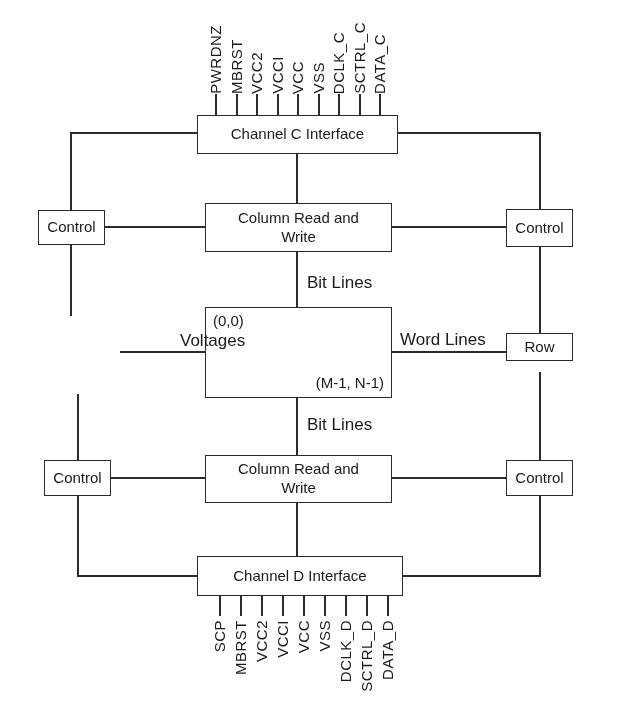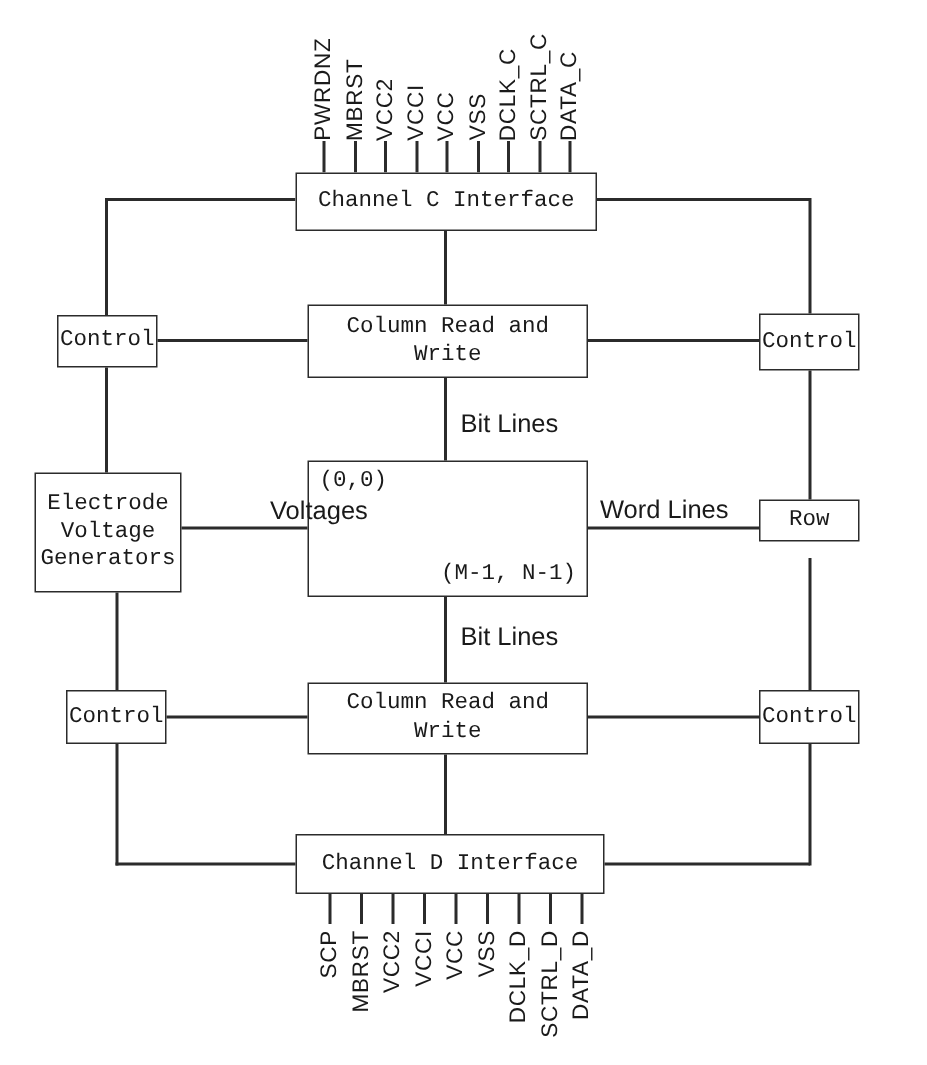--- a/index.html
+++ b/index.html
@@ -6,21 +6,21 @@
   html,body { background:#ffffff; }
   #canvas {
     position:relative; width:618px; height:710px; background:#ffffff;
     font-family:"Liberation Sans", sans-serif; color:#1a1a1a;
     overflow:hidden;
   }
   .box {
     position:absolute; border:1.5px solid #2b2b2b; background:#ffffff;
     display:flex; align-items:center; justify-content:center;
     text-align:center; font-size:15px; line-height:1.25;
-    white-space:pre-line; z-index:2;font-family:Liberation Mono, monospace;
+    white-space:pre-line; z-index:2;
   }
   .hline { position:absolute; height:1.5px; background:#2b2b2b; z-index:1; }
   .vline { position:absolute; width:1.5px;  background:#2b2b2b; z-index:1; }
   .free-label { position:absolute; font-size:17px; z-index:3; white-space:nowrap; }
   .pinlab {
     position:absolute; width:22px; display:flex; justify-content:center; z-index:3;
   }
   .pinlab.top    { top:6px;  height:88px; align-items:flex-end; }
   .pinlab.bottom { top:620px; height:90px; align-items:flex-start; }
   .vpin {
@@ -82,25 +82,20 @@
   </div>
 
   <div class="box" style="left:38px;top:210px;width:67px;height:35px;">
     <span>Control</span>
   </div>
 
   <div class="box" style="left:506px;top:209px;width:67px;height:38px;">
     <span>Control</span>
   </div>
 
-  <div class="box" style="left:23px;top:315px;width:98px;height:80px;">
-    <span>Electrode
-Voltage
-Generators</span>
-  </div>
 
   <div class="box" style="left:205px;top:307px;width:187px;height:91px;">
     <span class="corner" style="top:4px;left:7px;">(0,0)</span>
     <span class="corner" style="bottom:4px;right:7px;">(M-1, N-1)</span>
   </div>
 
   <div class="box" style="left:506px;top:333px;width:67px;height:28px;">
     <span>Row</span>
   </div>
 

